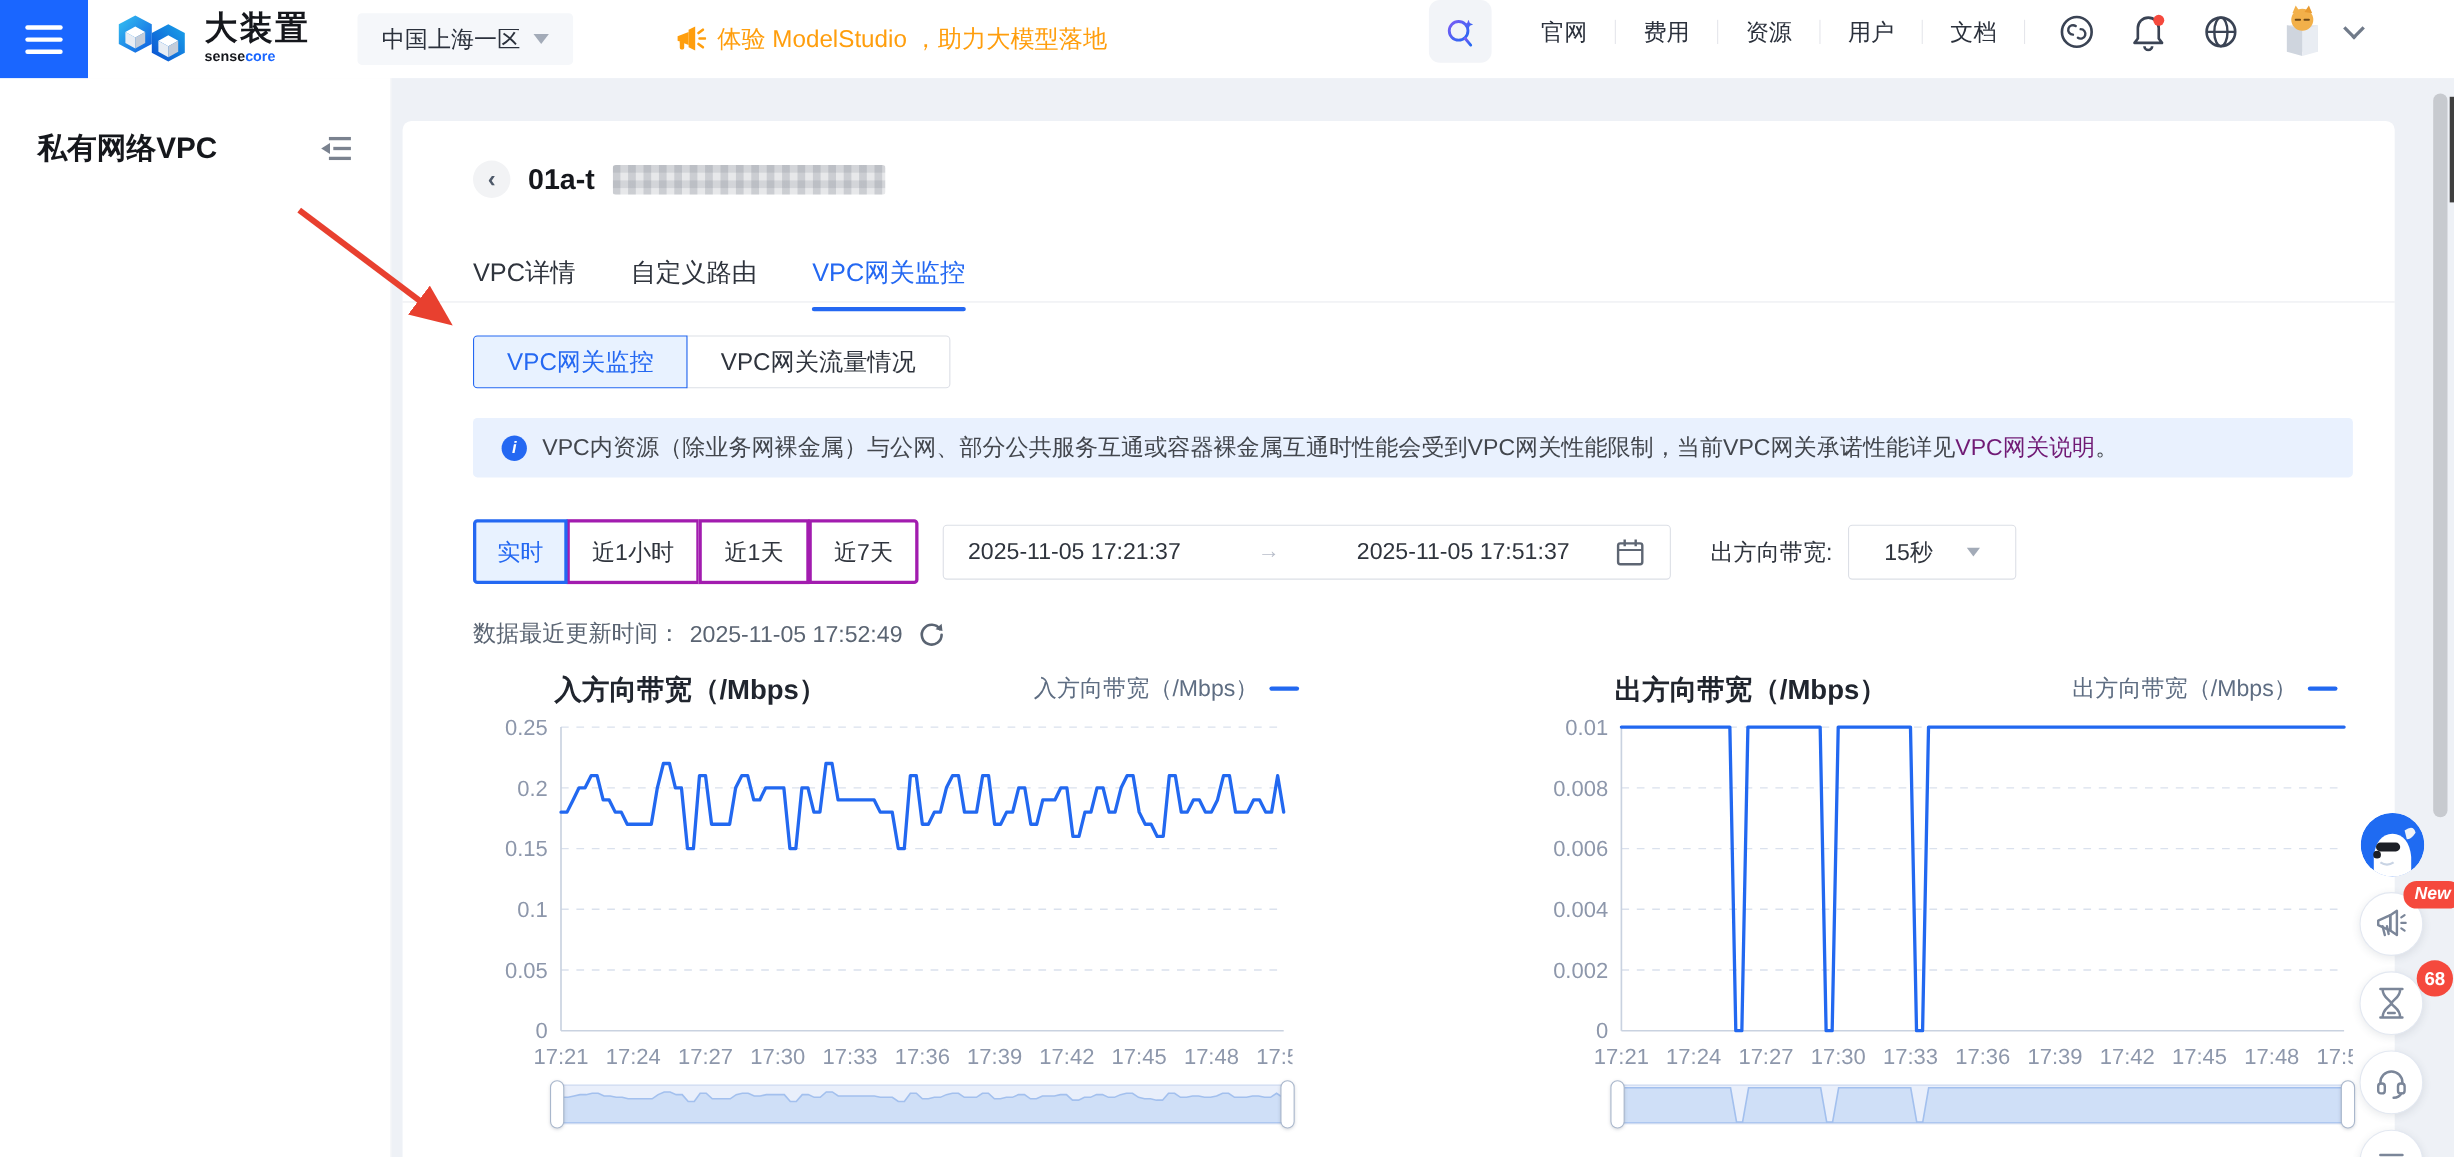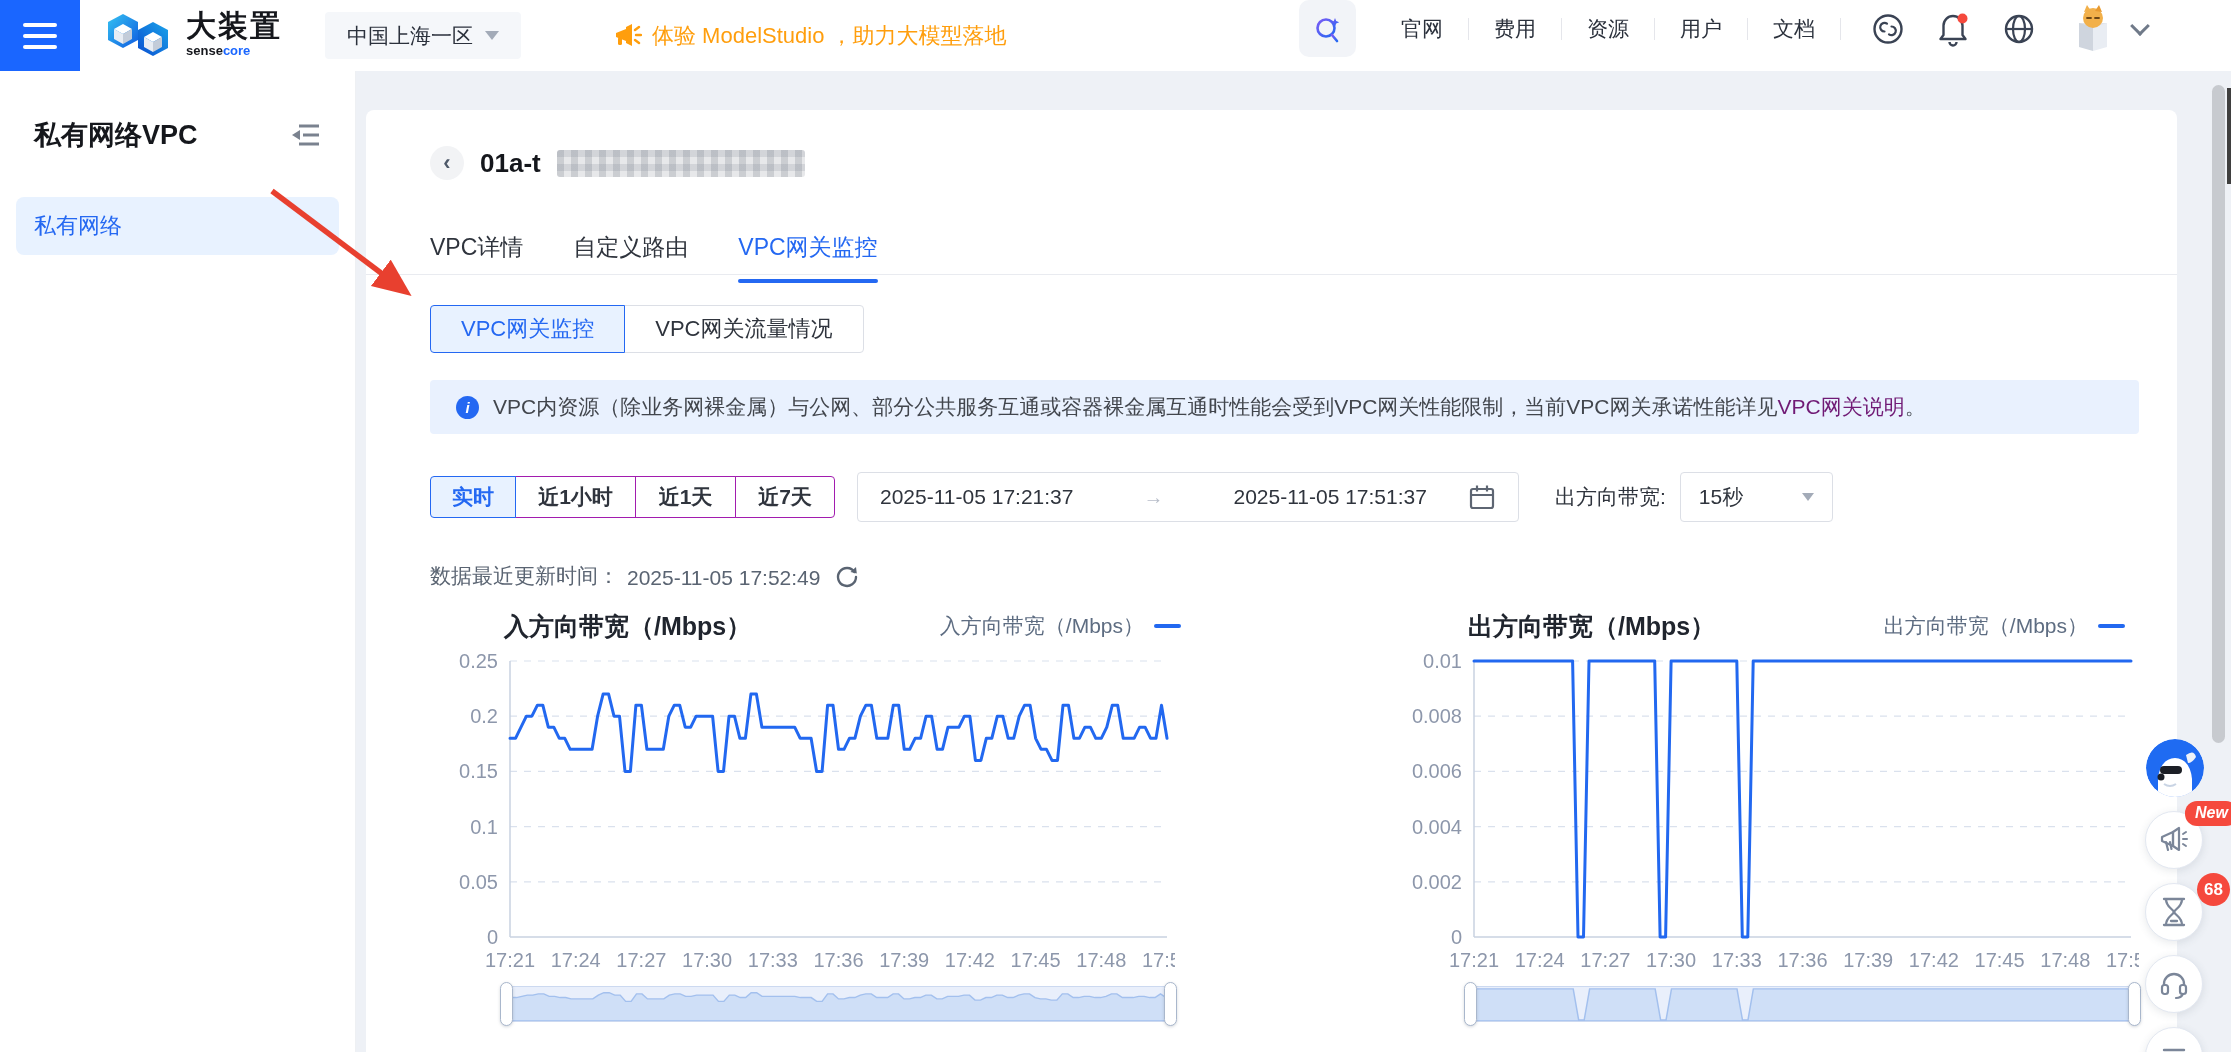--- a/index.html
+++ b/index.html
@@ -55,33 +55,33 @@
   .subtab.first { border-radius:4px 0 0 4px; }
   .subtab.last { border-radius:0 4px 4px 0; margin-left:-1px; }
   .subtab.active { background:#e8f2ff; border-color:#2468f2; color:#2468f2; position:relative; z-index:2; }
   .notice { position:absolute; left:64px; top:270px; right:38px; height:54px; background:#e9f1fe; border-radius:4px;
             display:flex; align-items:center; padding:0 26px; gap:14px; font-size:21px; color:#42464d; }
   .notice a { color:#701a75; text-decoration:none; cursor:pointer; }
   .info-dot { width:23px; height:23px; border-radius:50%; background:#2468f2; color:#fff; font-size:15px; font-weight:bold;
               display:flex; align-items:center; justify-content:center; flex:none; font-style:italic; }
   .controls { position:absolute; left:64px; top:362px; display:flex; align-items:center; }
   .tgroup { display:flex; }
-  .tbtn { height:42px; display:flex; align-items:center; justify-content:center; font-size:21px; color:#2f343d;
-          border:1px solid #a21caf; background:#fff; cursor:pointer; margin-left:-1px;font-weight:bold; }
+  .tbtn { height:59px; display:flex; align-items:center; justify-content:center; font-size:21px; color:#2f343d;
+          border:3px solid #a21caf; background:#fff; cursor:pointer; margin-left:-1px; }
   .tbtn.b0 { width:86px; border-radius:4px 0 0 4px; margin-left:0; }
   .tbtn.b1 { width:121px; } .tbtn.b2 { width:101px; } .tbtn.b3 { width:100px; border-radius:0 4px 4px 0; }
   .tbtn.active { background:#e8f2ff; border-color:#2468f2; color:#2468f2; z-index:2; }
   .datebox { margin-left:22px; width:662px; height:50px; border:1px solid #dcdfe6; border-radius:4px; display:flex; align-items:center;
              padding:0 22px; font-size:21px; color:#2f343d; cursor:pointer;gap:36px; }
   .datebox .dt { flex:none; }
   .datebox .arr { color:#b7bdc9; margin:0 34px; font-size:20px; }
   .datebox .cal { margin-left:auto; display:flex; }
   .gran-label { margin-left:36px; font-size:21px; color:#2f343d; }
   .gran-select { margin-left:14px; width:153px; height:50px; border:1px solid #dcdfe6; border-radius:4px; display:flex; align-items:center;
-                 justify-content:space-between; padding:0 18px; font-size:21px; color:#2f343d; cursor:pointer; background:#fff; }
+                 justify-content:space-between; padding:0 32px; font-size:21px; color:#2f343d; cursor:pointer; background:#fff; }
   .gran-select .caret-down { border-top-width:8px; border-left-width:6px; border-right-width:6px; }
   .update-row { position:absolute; left:64px; top:452px; display:flex; align-items:flex-end; gap:8px; font-size:21px; color:#5a6472; }
   .refresh { margin-left:6px; cursor:pointer; display:flex; }
 
   
   .charts-row { position:absolute; left:64px; top:495px; right:38px; display:flex; justify-content:space-between; }
   .chart-block { width:765px; }
   .chart-block.right { width:745px; }
   .chart-head { display:flex; justify-content:space-between; align-items:center; height:42px; padding:0 14px 0 74px; }
   .chart-title { font-size:25px; font-weight:bold; color:#20252e; }
@@ -227,23 +227,20 @@
 
 <div class="sidebar">
   <div class="sidebar-head">
     <span class="sidebar-title">私有网络VPC</span>
     <svg width="30" height="28" viewBox="0 0 30 28" style="cursor:pointer">
       <line x1="8" y1="5" x2="28" y2="5" stroke="#7a828f" stroke-width="3"></line>
       <line x1="12" y1="14" x2="28" y2="14" stroke="#7a828f" stroke-width="3"></line>
       <line x1="8" y1="23" x2="28" y2="23" stroke="#7a828f" stroke-width="3"></line>
       <polygon points="1,14 9,9 9,19" fill="#7a828f"></polygon>
     </svg>
-  </div>
-  <div class="side-item">
-    <span>私有网络</span>
   </div>
 </div>
 
 <div class="card">
 
   <div class="row-back">
     <div class="back-btn">‹</div>
     <span class="page-title">01a-t</span>
     <span class="redacted"></span>
   </div>

